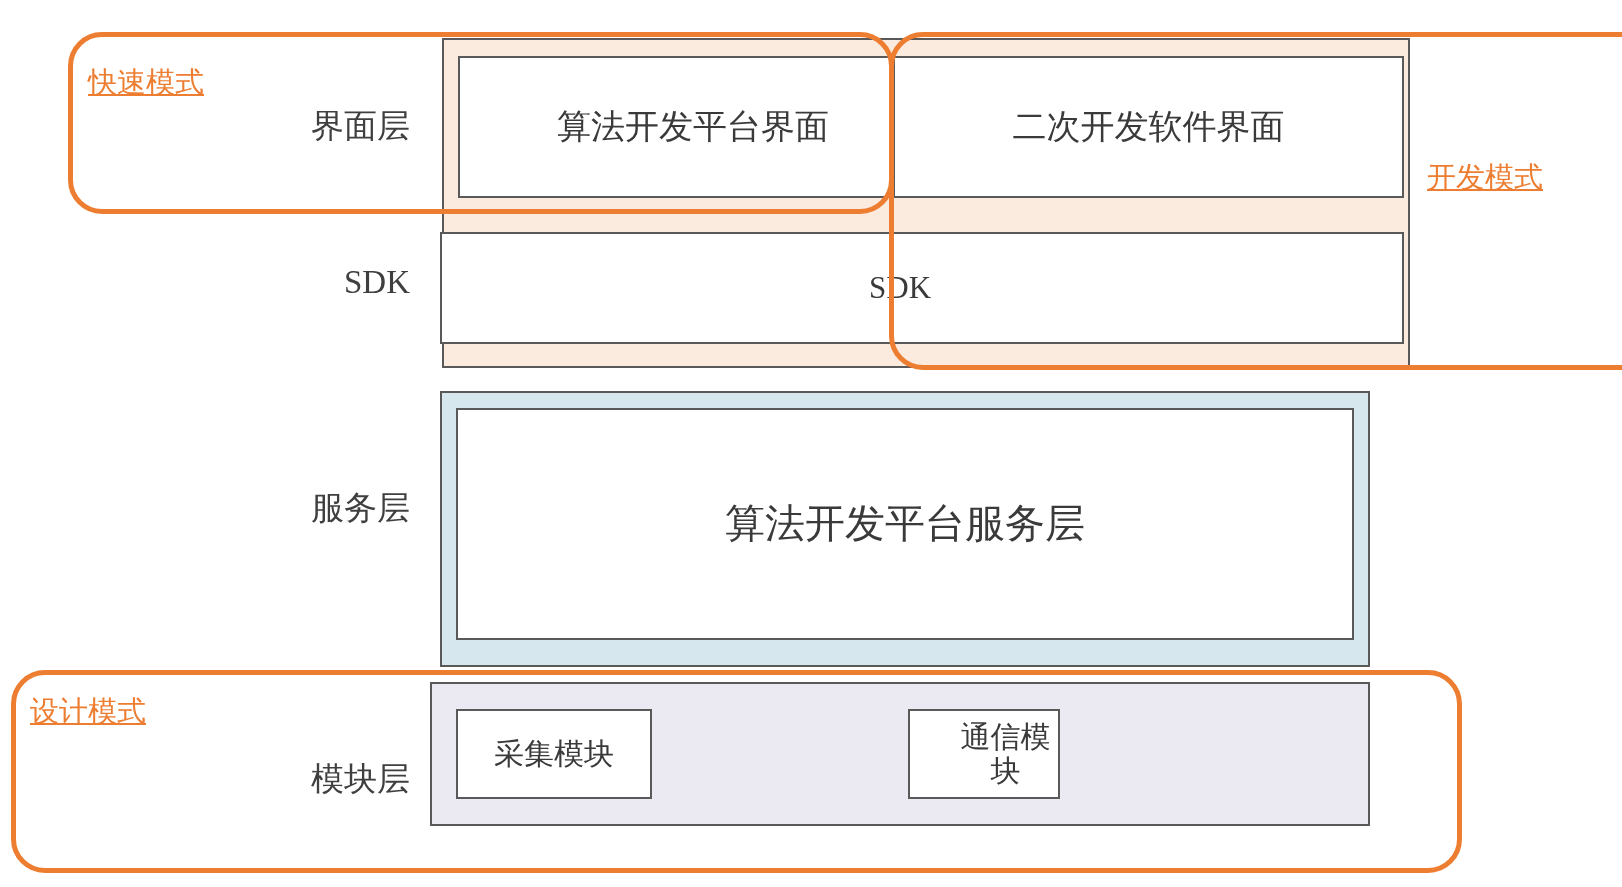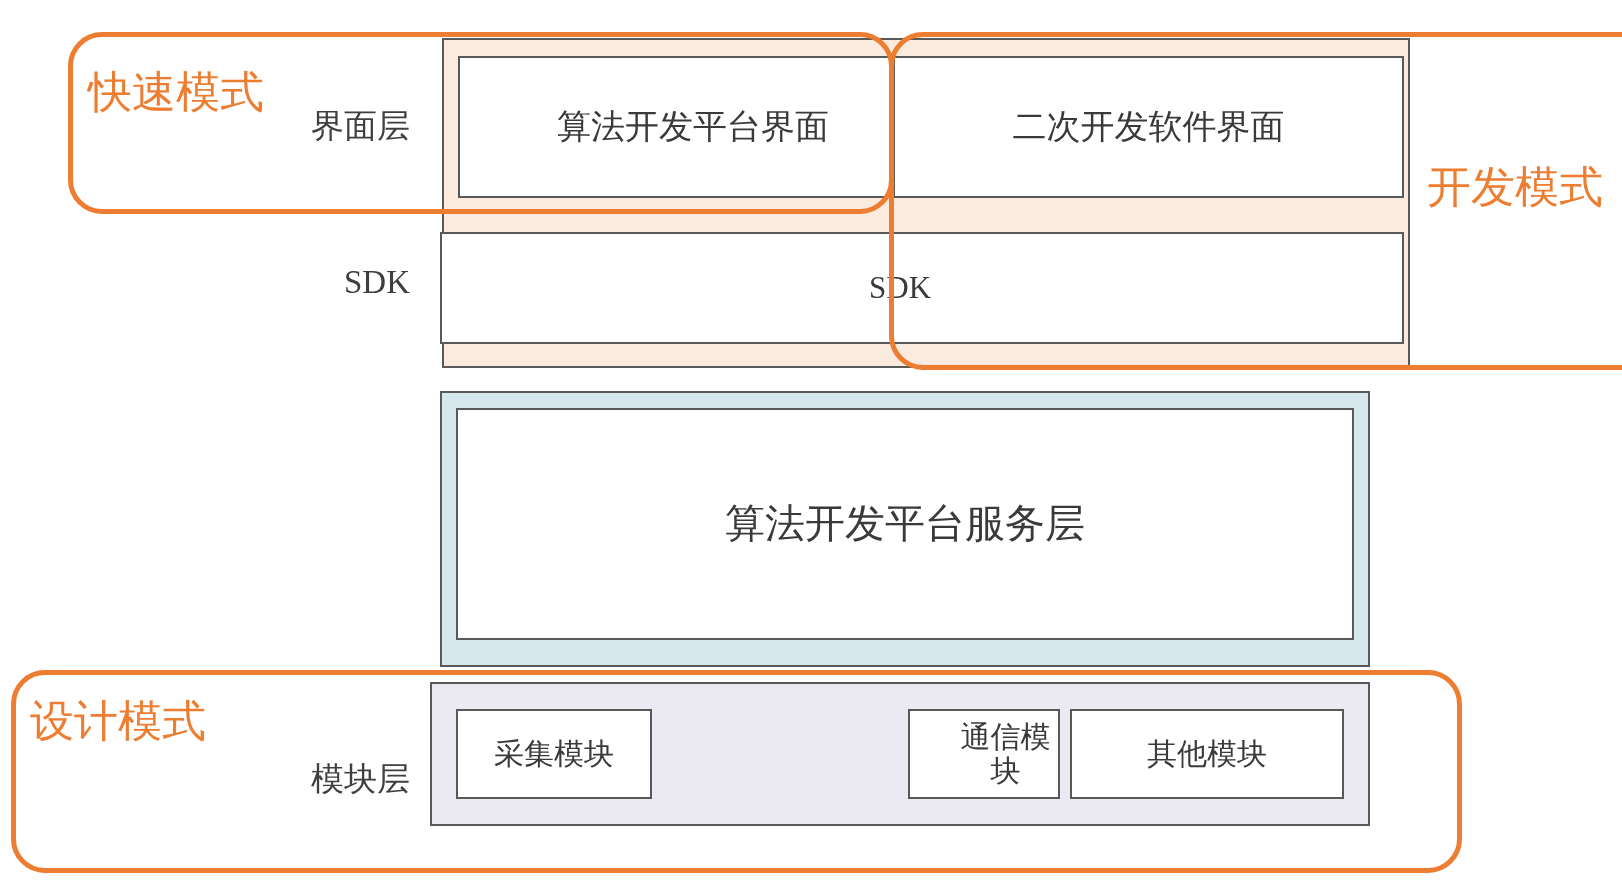--- a/index.html
+++ b/index.html
@@ -67,21 +67,21 @@
     white-space: nowrap;
     font-family: "Liberation Serif", "DejaVu Serif", serif;
   }
 
   
   .fs-cell-lg { font-size: 40px; }
   .fs-cell-md { font-size: 34px; }
   .fs-cell-sm { font-size: 30px; }
   .fs-sdk     { font-size: 31px; }
   .fs-layer   { font-size: 33px; }
-  .fs-mode    { font-size: 44px; }
+  .fs-mode    { font-size: 29px; text-decoration: underline; }
 </style>
 </head>
 <body>
 
 <div id="diagram">
 
   <div class="abs band band-ui" style="left:442px; top:38px; width:968px; height:330px;">
   </div>
 
   <div class="abs cell fs-cell-md" style="left:458px; top:56px; width:470px; height:142px;">
@@ -107,32 +107,32 @@
 
   <div class="abs cell fs-cell-sm" style="left:456px; top:709px; width:196px; height:90px;">
     <span>采集模块</span>
   </div>
 
 
   <div class="abs cell fs-cell-sm" style="left:908px; top:709px; width:152px; height:90px;padding-left:43px;">
     <span>通信模块</span>
   </div>
 
-  <div class="abs cell fs-cell-sm" style="left:1070px; top:709px; width:274px; height:90px;">
-    <span>其他模块</span>
-  </div>
 
   <div class="layer-label fs-layer" style="left:200px; top:104px; width:210px;">
     <span>界面层</span>
   </div>
 
   <div class="layer-label fs-layer" style="left:200px; top:264px; width:210px;">
     <span>SDK</span>
   </div>
 
+  <div class="layer-label fs-layer" style="left:200px; top:486px; width:210px;">
+    <span>服务层</span>
+  </div>
 
   <div class="layer-label fs-layer" style="left:200px; top:757px; width:210px;text-align:right;">
     <span>模块层</span>
   </div>
 
   <div class="mode-rect" style="left:68px; top:32px; width:826px; height:182px;"></div>
   <div class="mode-label fs-mode" style="left:88px; top:63px;">
     <span>快速模式</span>
   </div>
 

